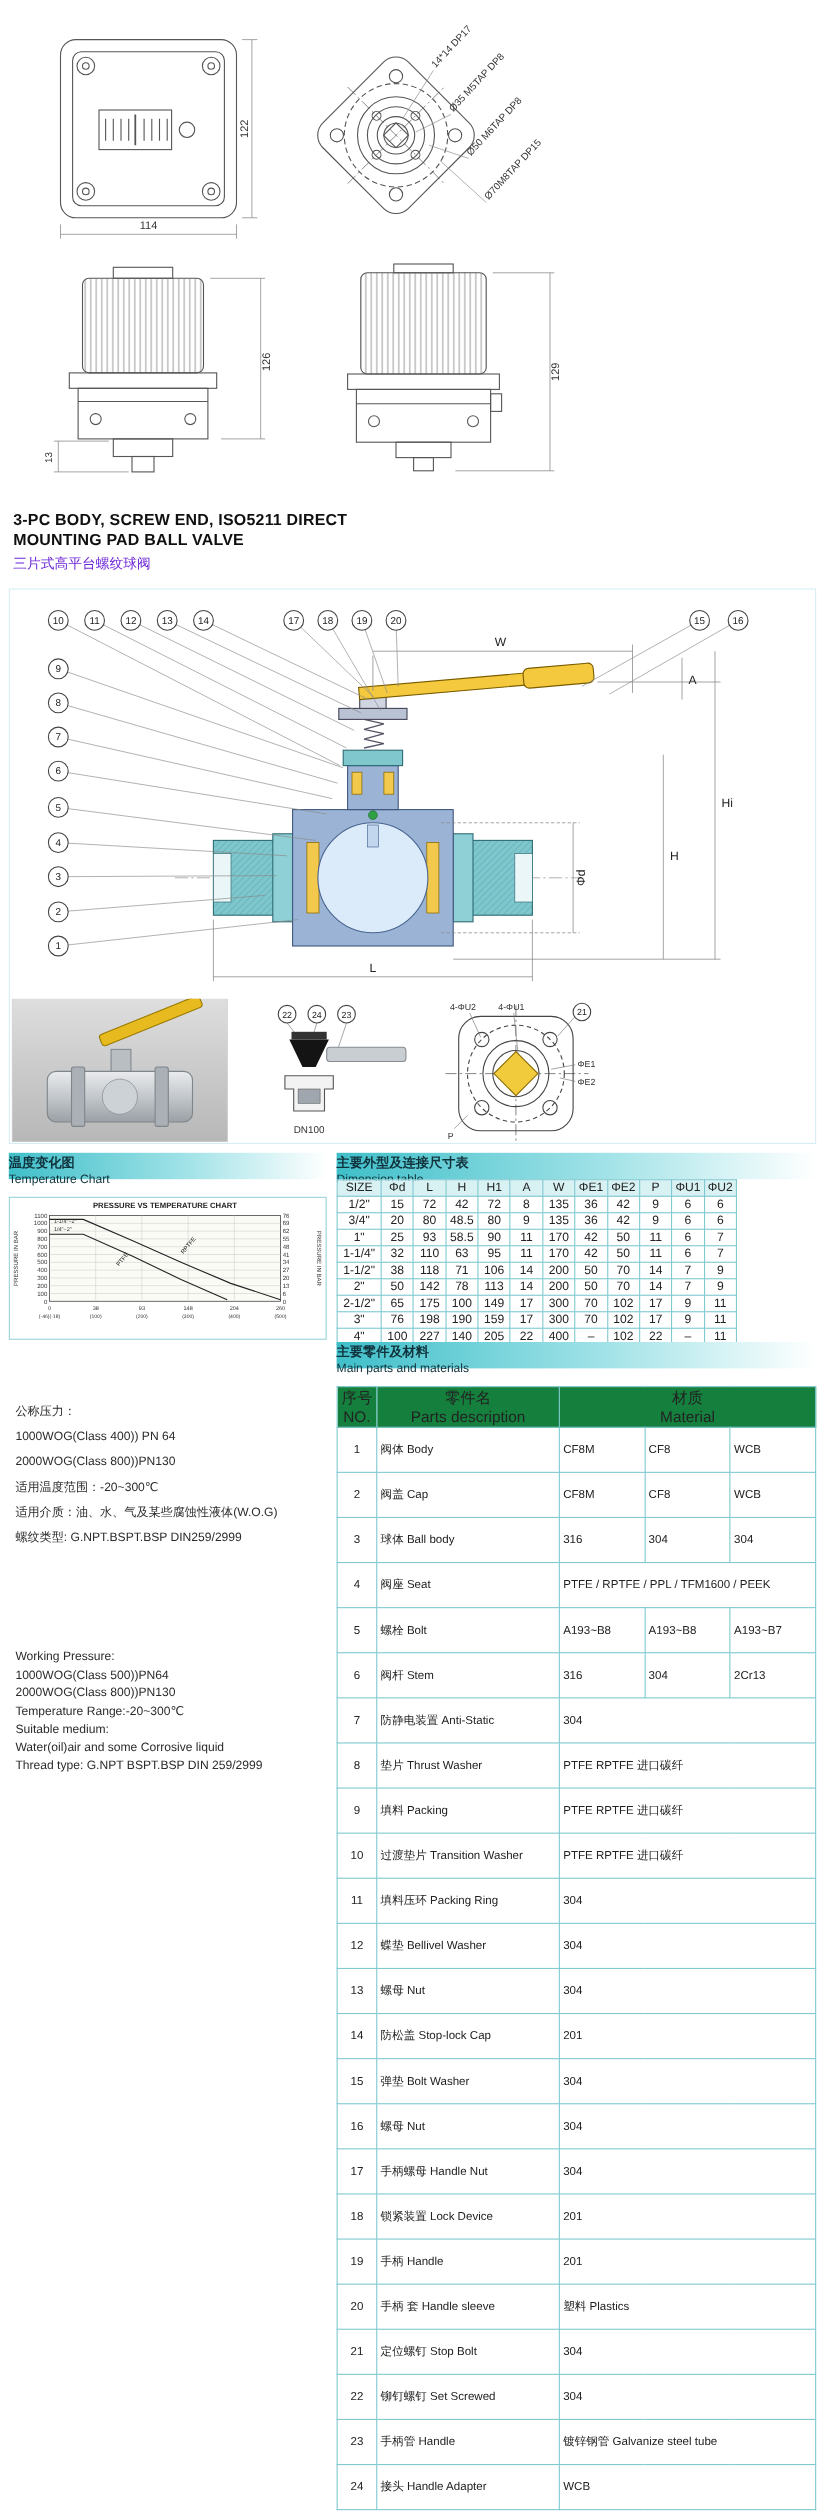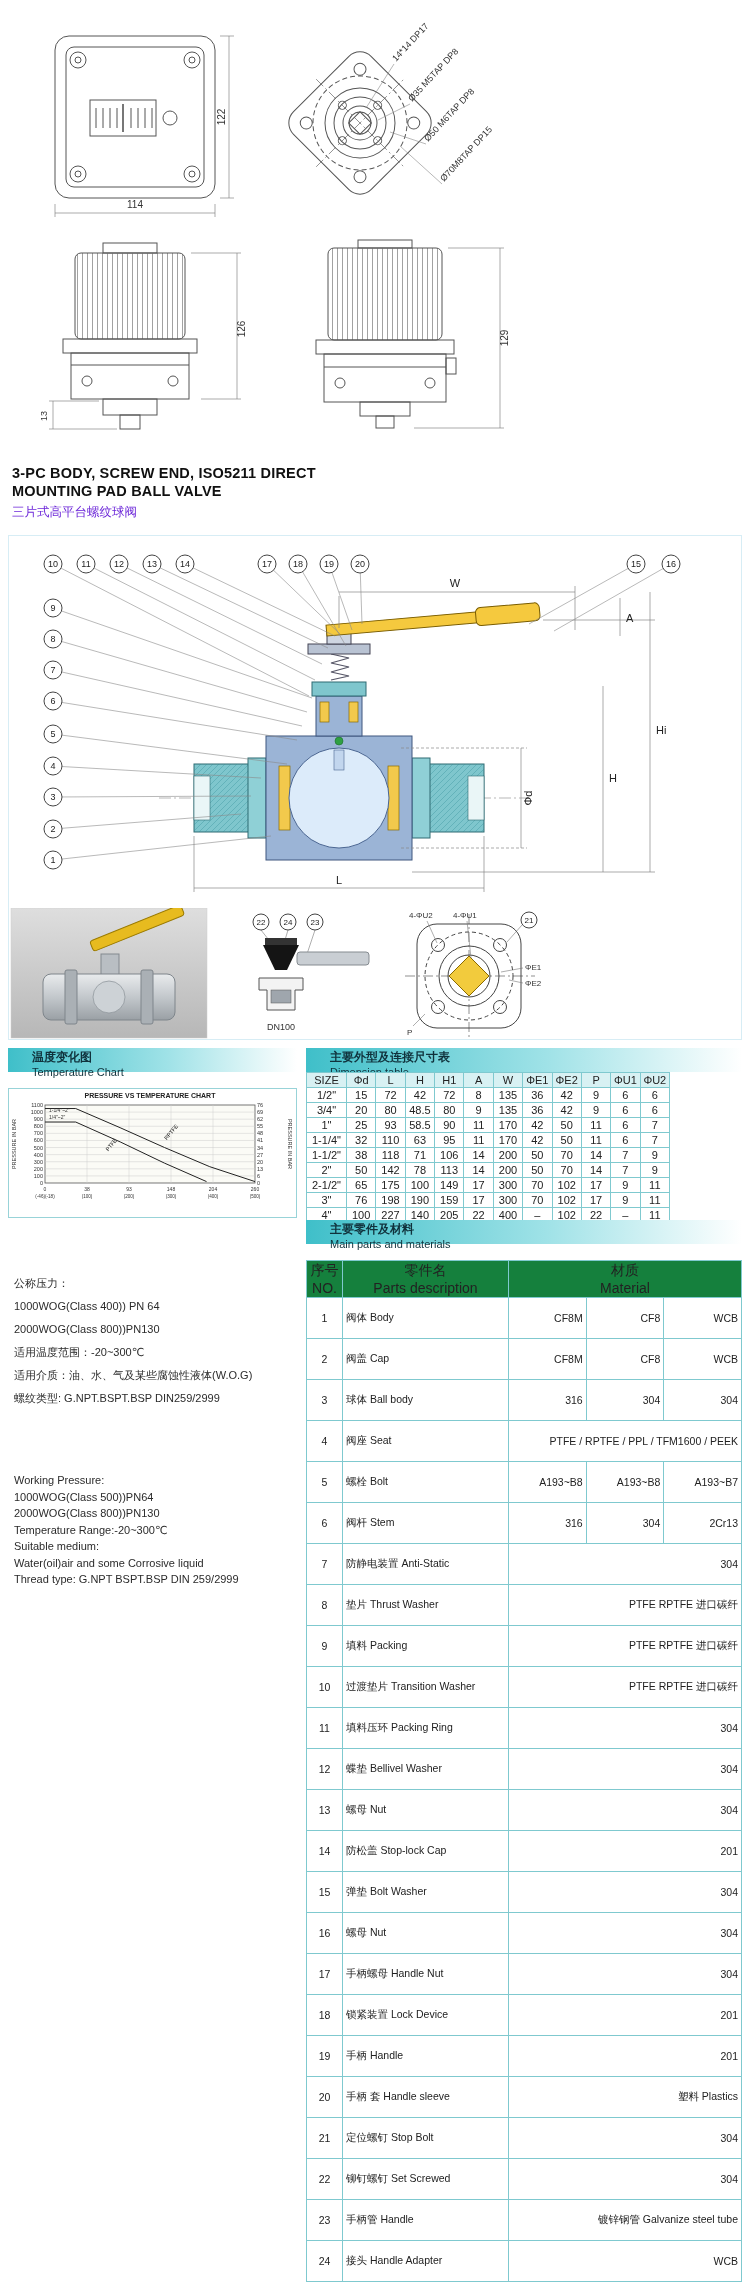--- a/index.html
+++ b/index.html
@@ -11,44 +11,44 @@
 
   .title-block{position:absolute;left:12px;top:464px}
   .title-line{font-size:14.5px;font-weight:bold;color:#101010;line-height:18px;letter-spacing:.2px}
   .title-cn{font-size:12.5px;color:#6d28d9;margin-top:4px}
 
   .diagram-frame{position:absolute;left:8px;top:535px;width:734px;height:505px;border:1px solid #d7edf5;background:#fff}
 
   .col-left{position:absolute;left:8px;top:1048px;width:289px;height:1231px}
   .col-right{position:absolute;left:306px;top:1048px;width:436px;height:1231px}
 
-  .secbar{position:absolute;left:0;width:100%;height:24px;background:linear-gradient(90deg,#3fbfc9 0%,#9fe2e7 55%,#ffffff 100%);padding:2px 24px}
+  .secbar{position:absolute;left:0;width:100%;height:24px;background:linear-gradient(90deg,#3fbfc9 0%,#9fe2e7 55%,#ffffff 100%);padding:2px 0}
   .secbar .cn{font-size:12px;font-weight:bold;color:#10323c;line-height:15px}
   .secbar .en{font-size:11px;color:#10323c;line-height:14px}
 
   .chart-box{position:absolute;top:40px;left:0;width:289px;height:130px;border:1px solid #98d3d8;background:#fff}
 
   table{border-collapse:collapse;width:100%;color:#222}
   .dim-table{position:absolute;top:24px;left:0;width:364px;font-size:11px;table-layout:fixed}
   .dim-table th,.dim-table td{border:1px solid #7fc9cf;text-align:center;padding:1px 0;height:12px;font-weight:normal}
   .dim-table th{background:#d8f1f3;height:15px}
   .dim-table th:first-child{width:40px}
 
   .parts-table{position:absolute;top:212px;left:0;width:436px;height:1019px;table-layout:fixed;font-size:10.5px}
   .parts-table th,.parts-table td{border:1px solid #7fc9cf;padding:1px 3px}
   .parts-table th{background:#15803d;font-weight:normal;font-size:14px;height:34px;text-align:center}
   .parts-table th.no{width:36px}
   .parts-table th.nm{width:166px}
   .parts-table tbody tr{height:41px}
   .parts-table td.no{text-align:center}
-  .parts-table td.mat{text-align:right}
+  .parts-table td.mat{text-align:left}
 
   .spec-lines{position:absolute;top:224px;left:6px;width:280px;color:#2b2b2b}
   .spec-cn div{font-size:11px;line-height:23px}
-  .spec-en{margin-top:62px}
+  .spec-en{margin-top:88px}
   .spec-en div{font-size:11px;line-height:16.5px}
 </style>
 </head>
 <body>
 
 <div class="page">
 
   <svg class="abs" style="left:0;top:8px" width="750" height="455" viewBox="0 0 750 455">
     <defs>
       <pattern id="vl" width="5" height="8" patternUnits="userSpaceOnUse">

